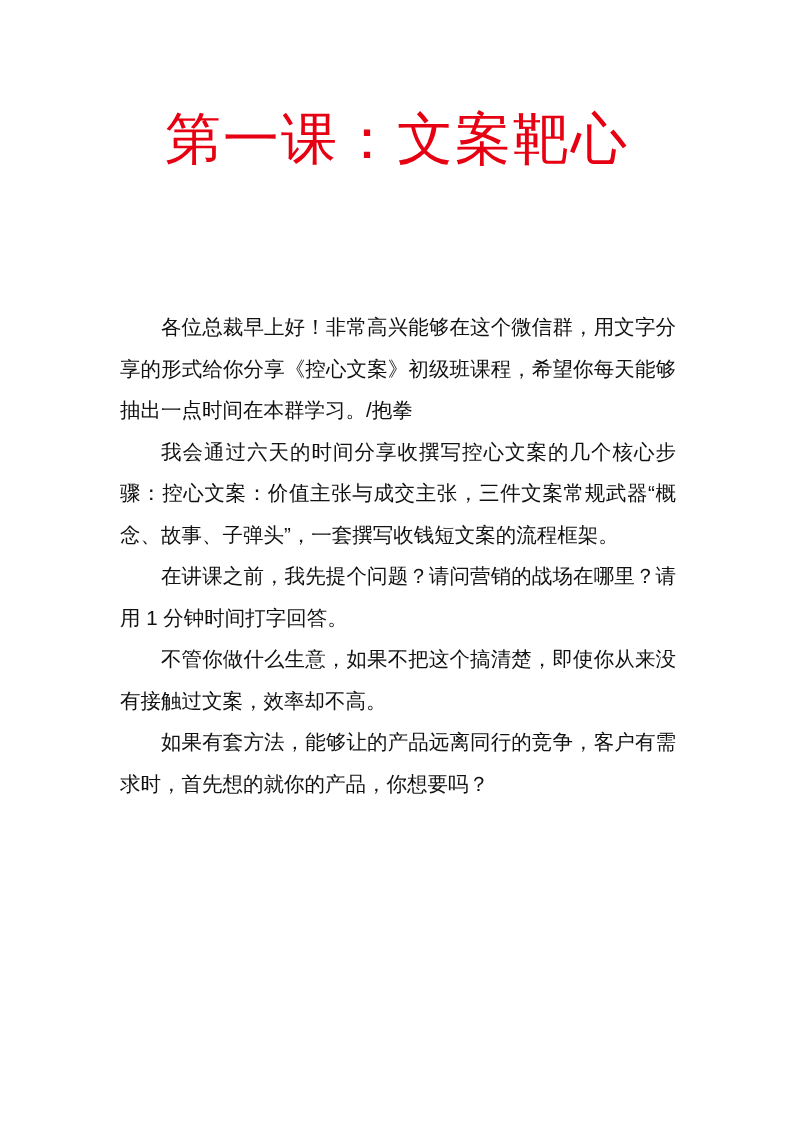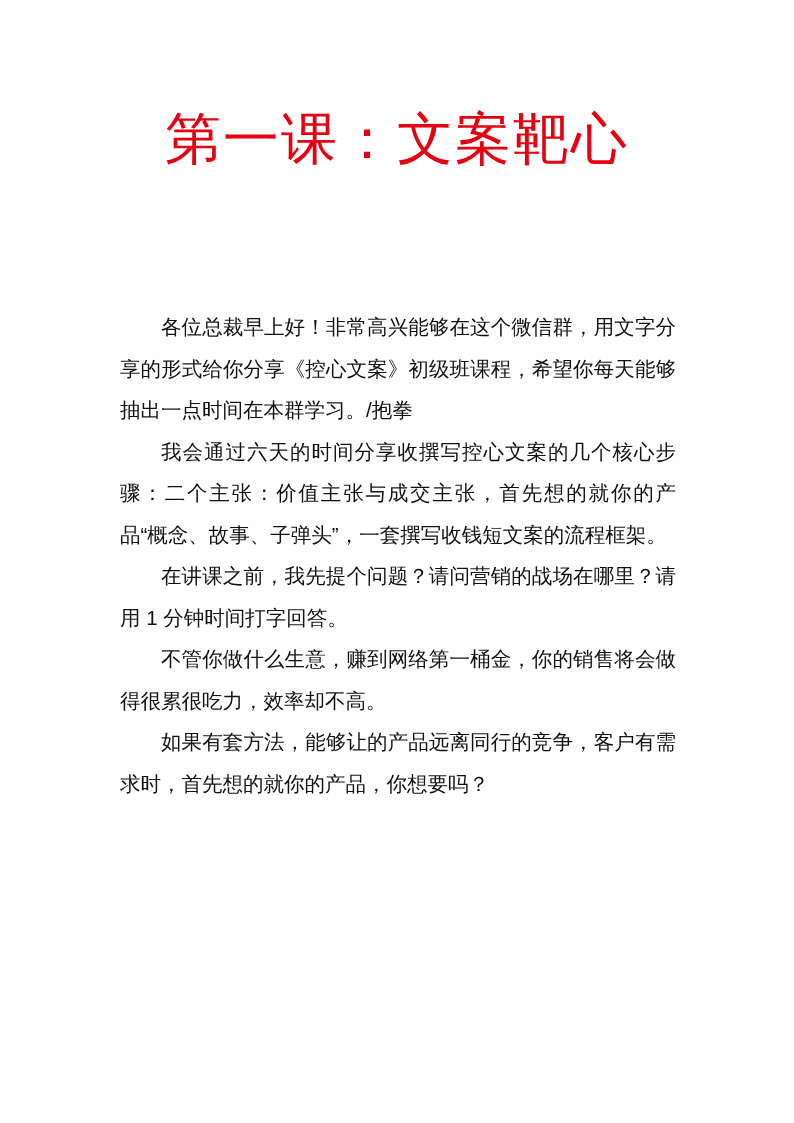--- a/index.html
+++ b/index.html
@@ -52,18 +52,18 @@
     }
   </style>
 </head>
 <body>
 
 <div class="page">
   <h1 class="title">第一课：文案靶心</h1>
 
   <div class="body">
     <p class="para">各位总裁早上好！非常高兴能够在这个微信群，用文字分享的形式给你分享《控心文案》初级班课程，希望你每天能够抽出一点时间在本群学习。/抱拳</p>
-    <p class="para">我会通过六天的时间分享收撰写控心文案的几个核心步骤：二个主张：价值主张与成交主张，首先想的就你的产品“概念、故事、子弹头”，一套撰写收钱短文案的流程框架。</p>
+    <p class="para">我会通过六天的时间分享收撰写控心文案的几个核心步骤：控心文案：价值主张与成交主张，三件文案常规武器“概念、故事、子弹头”，一套撰写收钱短文案的流程框架。</p>
     <p class="para">在讲课之前，我先提个问题？请问营销的战场在哪里？请用 1 分钟时间打字回答。</p>
-    <p class="para">不管你做什么生意，赚到网络第一桶金，你的销售将会做得很累很吃力，效率却不高。</p>
+    <p class="para">不管你做什么生意，如果不把这个搞清楚，即使你从来没有接触过文案，效率却不高。</p>
     <p class="para">如果有套方法，能够让的产品远离同行的竞争，客户有需求时，首先想的就你的产品，你想要吗？</p>
   </div>
 </div>
 
 </body></html>

